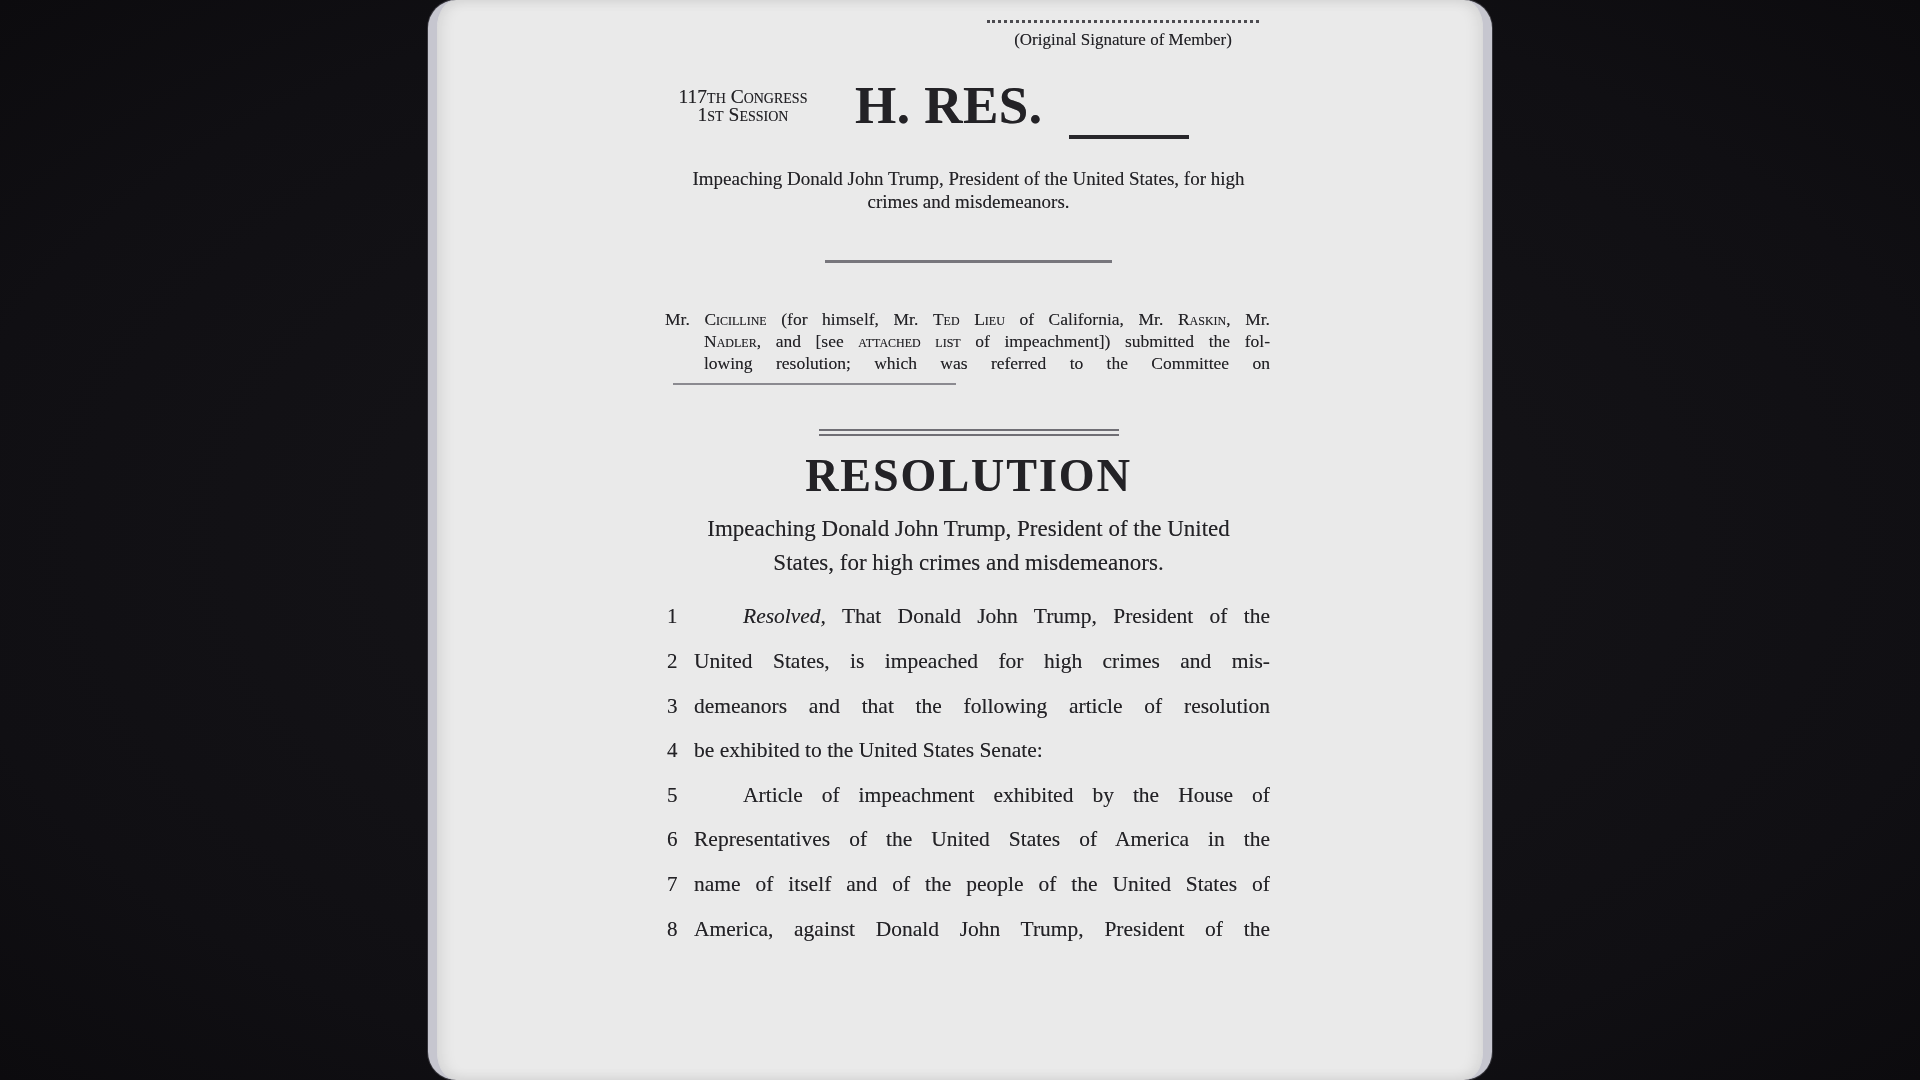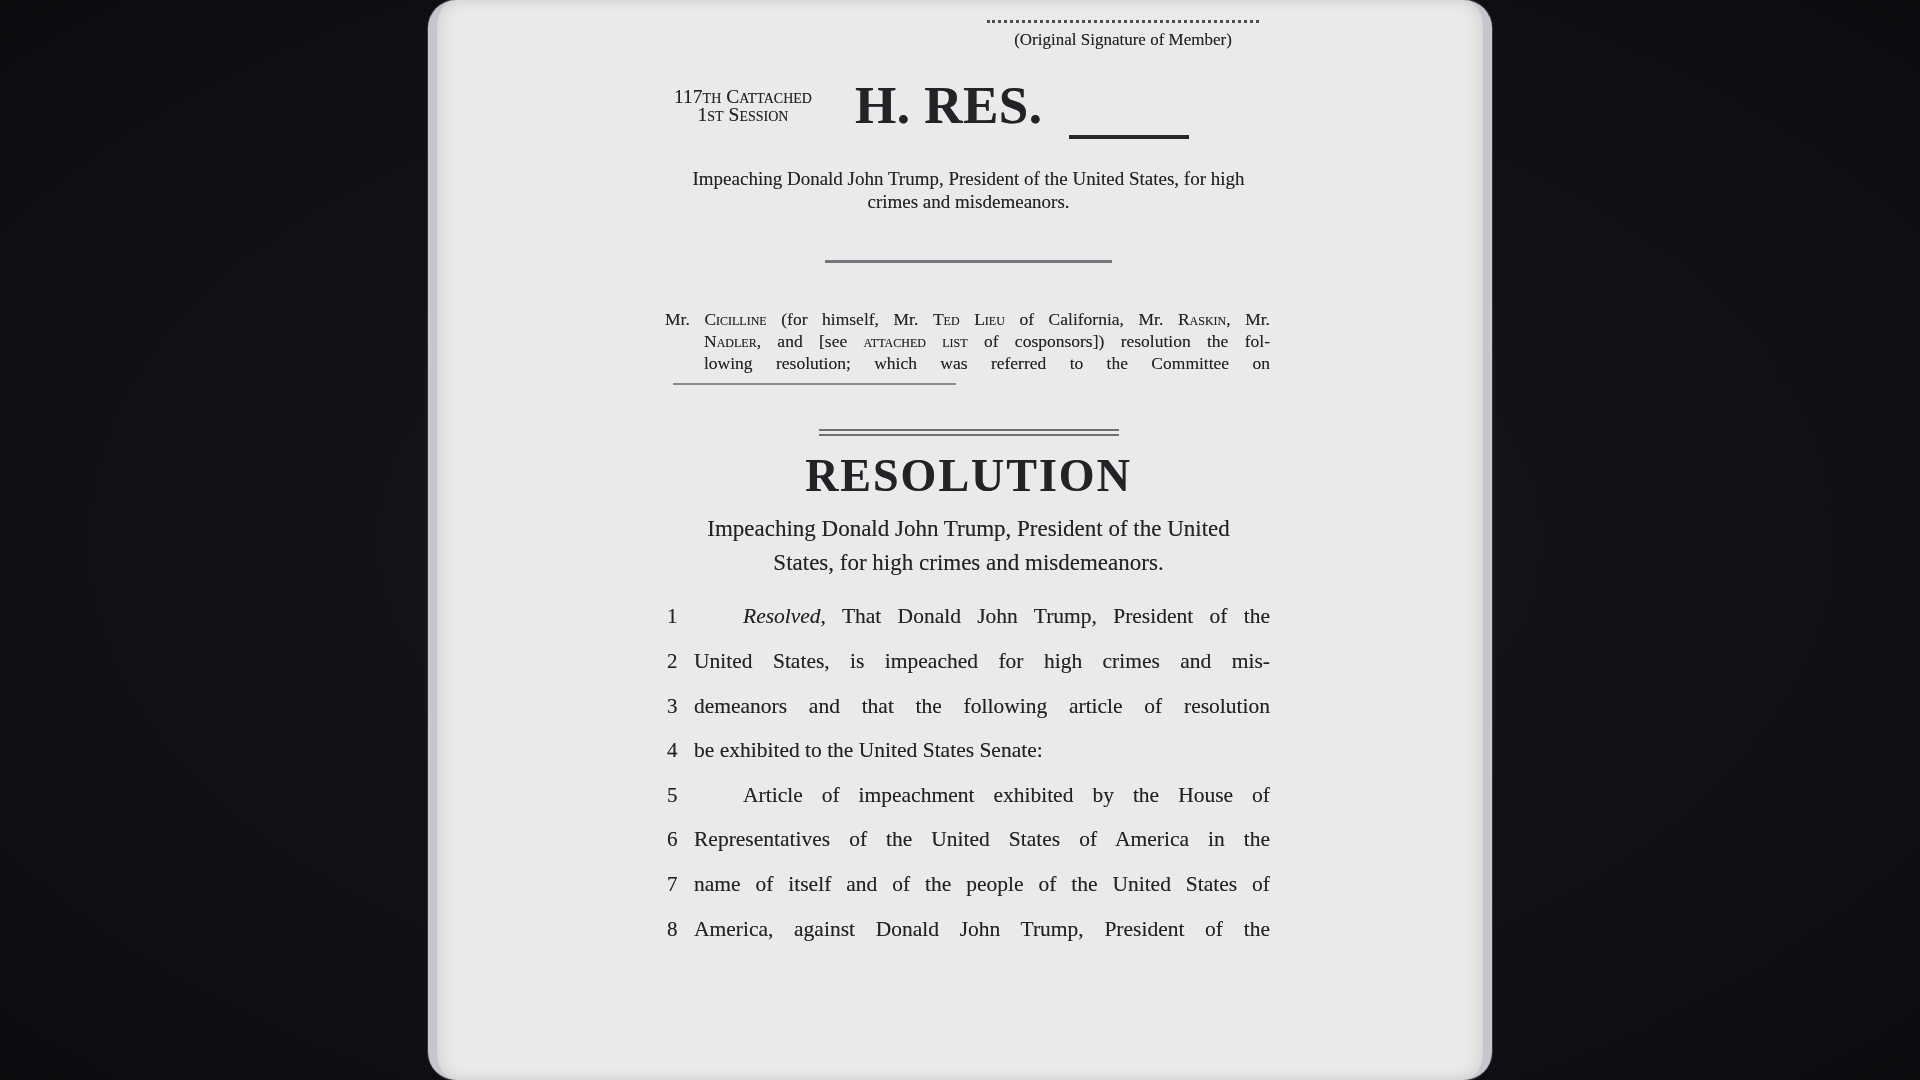--- a/index.html
+++ b/index.html
@@ -72,40 +72,40 @@
 <div class="page">
   <div class="col">
 
     <div class="sig">
       <div class="sig-line"></div>
       <div class="sig-caption">(Original Signature of Member)</div>
     </div>
 
     <div class="header-row">
       <div class="congress">
-        <div><span>117</span><span class="sc">th</span><span> C</span><span class="sc">attached</span></div>
+        <div><span>117</span><span class="sc">th</span><span> C</span><span class="sc">ongress</span></div>
         <div><span>1</span><span class="sc">st</span><span> S</span><span class="sc">ession</span></div>
       </div>
       <div class="billtype">H. RES.</div>
       <div class="billblank"></div>
     </div>
 
     <div class="preamble">
 
     <div class="pline">Impeaching Donald John Trump, President of the United States, for high</div>
         <div class="pline">crimes and misdemeanors.</div>
       </div>
 
     <div class="rule1"></div>
 
 
     <div class="sponsors">
 
     <div class="sline"><span>Mr. </span><span class="sc">Cicilline</span><span> (for himself, Mr. </span><span class="sc">Ted Lieu</span><span> of California, Mr. </span><span class="sc">Raskin</span><span>, Mr.</span></div>
-        <div class="sline cont"><span class="sc">Nadler</span><span>, and [see </span><span class="sc">attached list</span><span> of cosponsors]) resolution the fol-</span></div>
+        <div class="sline cont"><span class="sc">Nadler</span><span>, and [see </span><span class="sc">attached list</span><span> of impeachment]) submitted the fol-</span></div>
         <div class="sline cont"><span>lowing resolution; which was referred to the Committee on</span></div>
       </div>
     <div class="committee-blank"></div>
 
     <div class="rule2"></div>
 
     <div class="title">RESOLUTION</div>
 
     <div class="subtitle">
 

